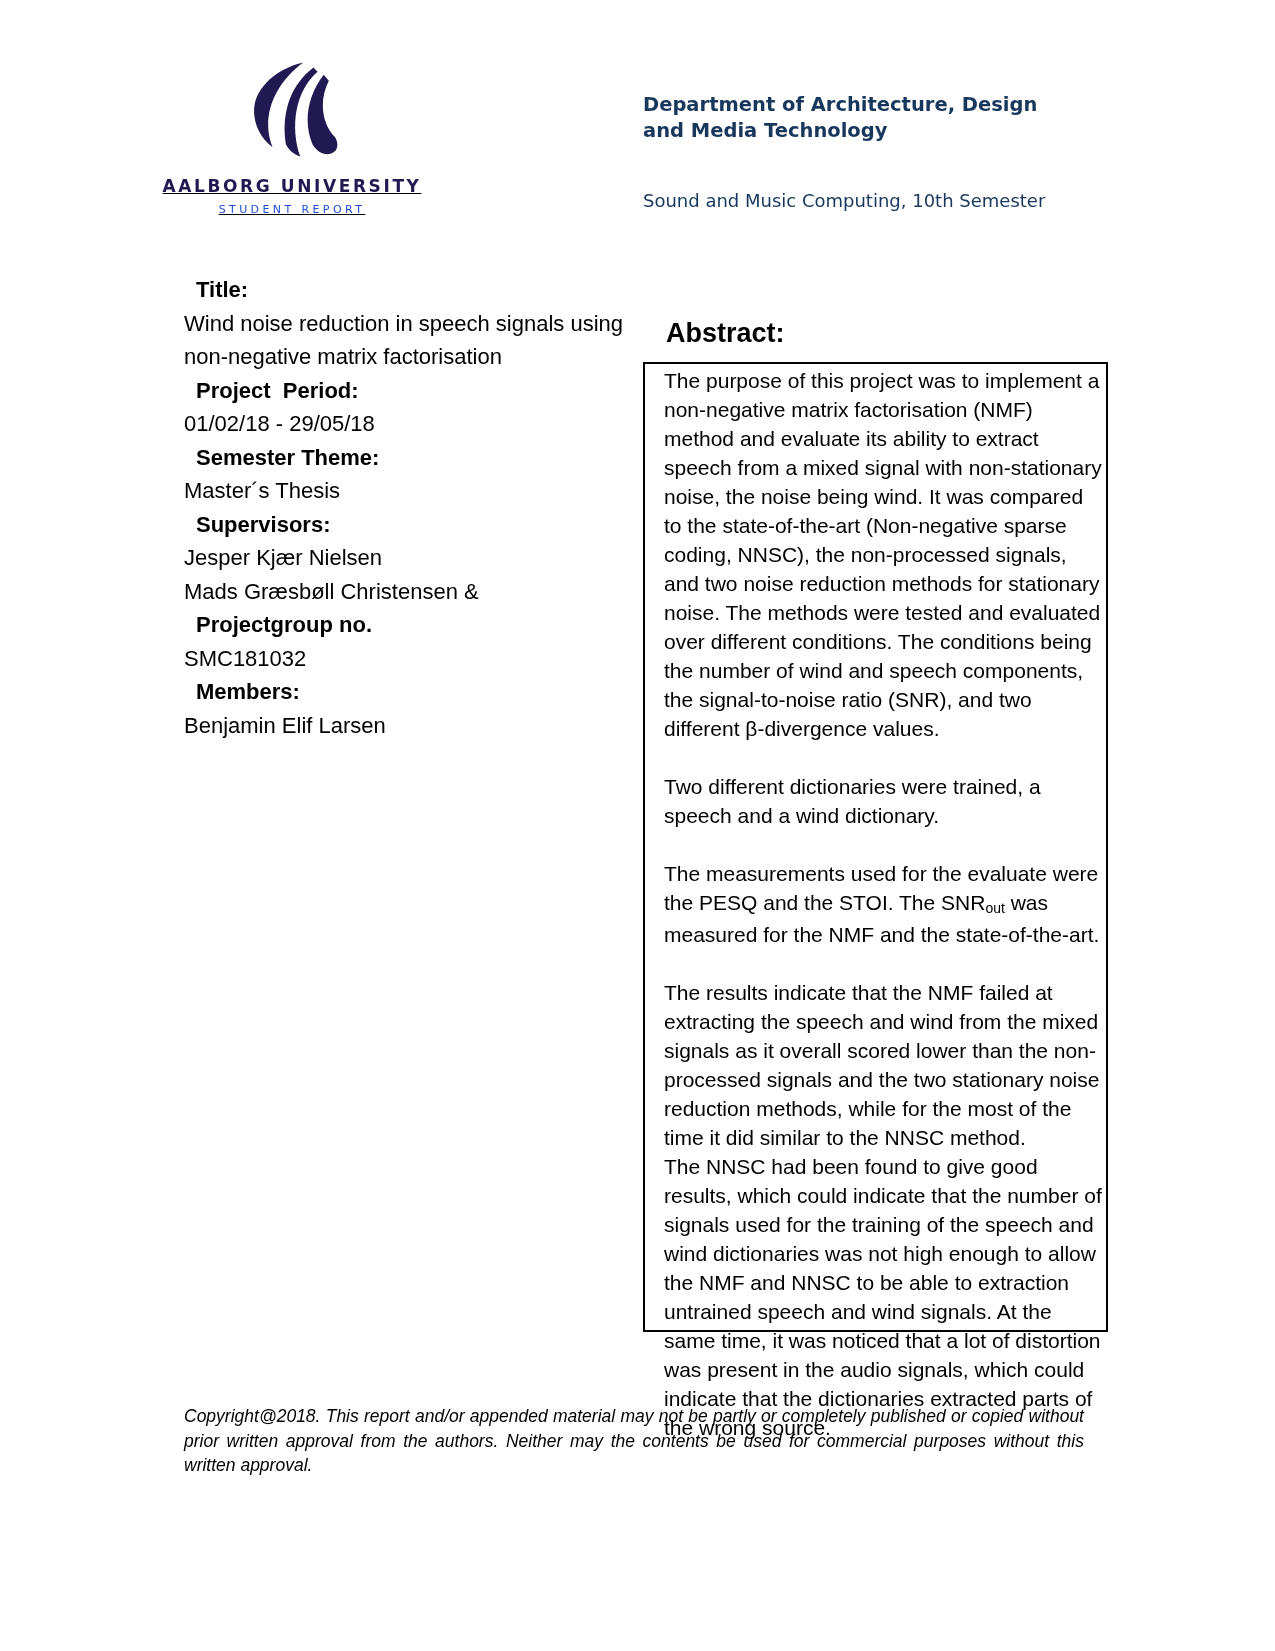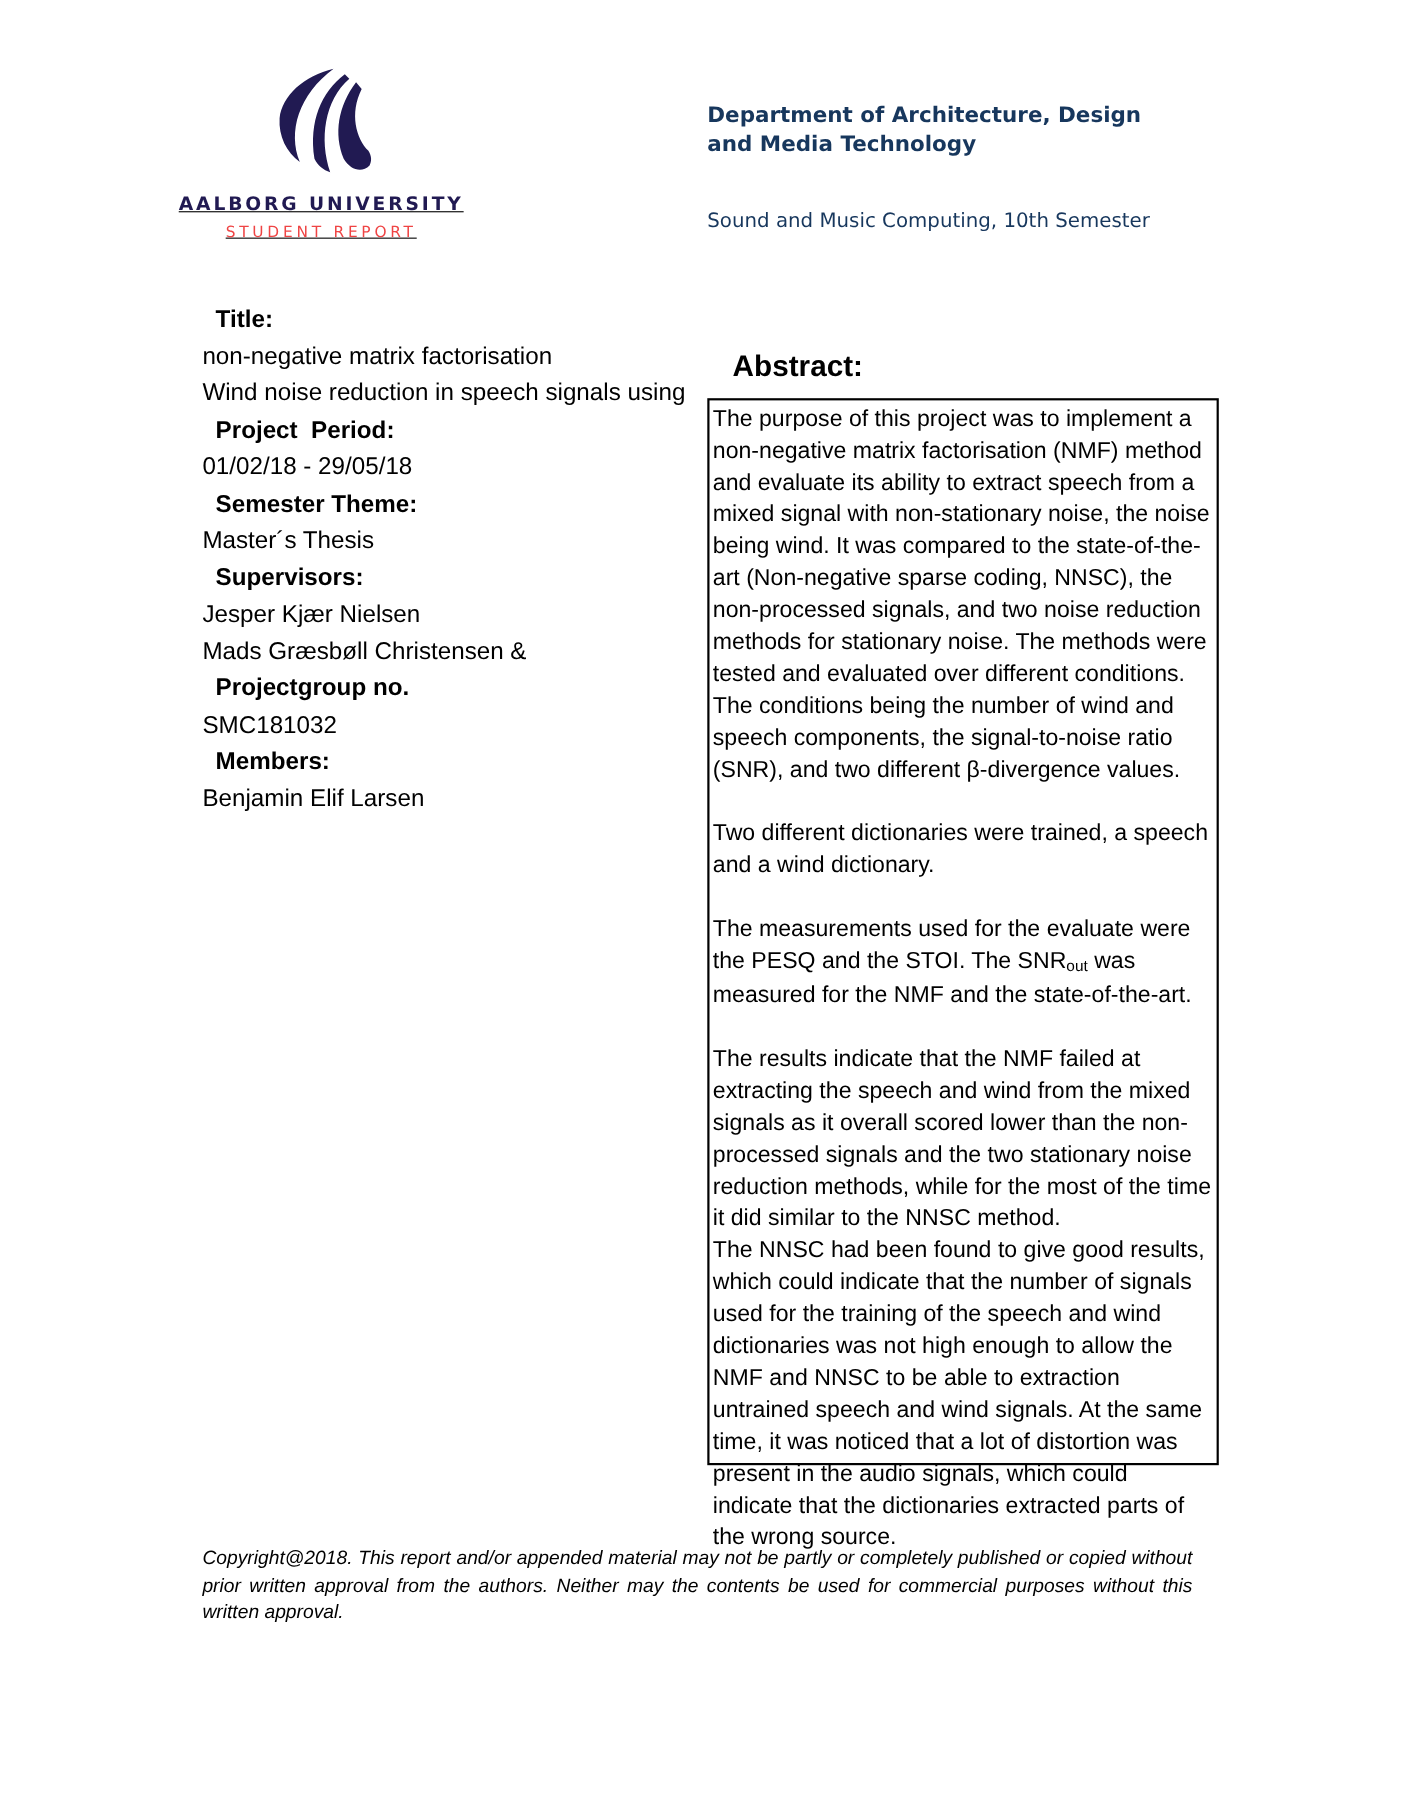--- a/index.html
+++ b/index.html
@@ -22,22 +22,22 @@
   .logo-mark { width:92px; height:98px; margin:0 auto; display:block; }
   .logo-word1 {
     margin-top:16px;
     font-family:"DejaVu Sans", sans-serif;
     font-weight:bold; font-size:17px; letter-spacing:2.6px;
     color:#211A52; white-space:nowrap;
   }
   .logo-word2 {
     margin-top:7px;
     font-family:"DejaVu Sans", sans-serif;
-    font-weight:normal; font-size:14px; letter-spacing:3.4px;
-    color:#ef4444; white-space:nowrap;
+    font-weight:normal; font-size:11px; letter-spacing:3.4px;
+    color:#1d4ed8; white-space:nowrap;
   }
 
   
   .dept-header {
     position:absolute; left:643px; top:92px; width:440px;
     font-family:"DejaVu Sans", sans-serif;
     font-weight:bold; font-size:19.5px; line-height:26px;
     color:#17375D; white-space:pre-line;
   }
   .program-subtitle {
@@ -55,21 +55,21 @@
 
   
   .abstract-heading {
     position:absolute; left:666px; top:318px;
     font-weight:bold; font-size:27px;
   }
   .abstract-box {
     position:absolute; left:643px; top:362px;
     width:465px; height:970px;
     border:2px solid #000000;
-    padding:2px 4px 0 3px;
+    padding:2px 4px 0 19px;
     font-size:21px; line-height:29px;
   }
   .abstract-box p { margin:0 0 29px 0; }
   .abstract-box p.p-last { margin:0; white-space:pre-line; }
   .sub { font-size:14px; vertical-align:baseline; position:relative; top:3px; }
 
   
   .copyright {
     position:absolute; left:184px; top:1404px; width:900px;
     font-style:italic; font-size:17.5px; line-height:24.5px;
@@ -91,22 +91,22 @@
     <div class="logo-word2">STUDENT REPORT</div>
   </div>
 
   <div class="dept-header">Department of Architecture, Design
 and Media Technology</div>
   <div class="program-subtitle">Sound and Music Computing, 10th Semester</div>
 
   <div class="info">
     <div class="field">
       <div class="label">Title:</div>
+      <div>Wind noise reduction in speech signals using</div>
       <div>non-negative matrix factorisation</div>
-      <div>Wind noise reduction in speech signals using</div>
     </div>
     <div class="field">
       <div class="label">Project&nbsp; Period:</div>
       <div>01/02/18 - 29/05/18</div>
     </div>
     <div class="field">
       <div class="label">Semester Theme:</div>
       <div>Master´s Thesis</div>
     </div>
     <div class="field">

